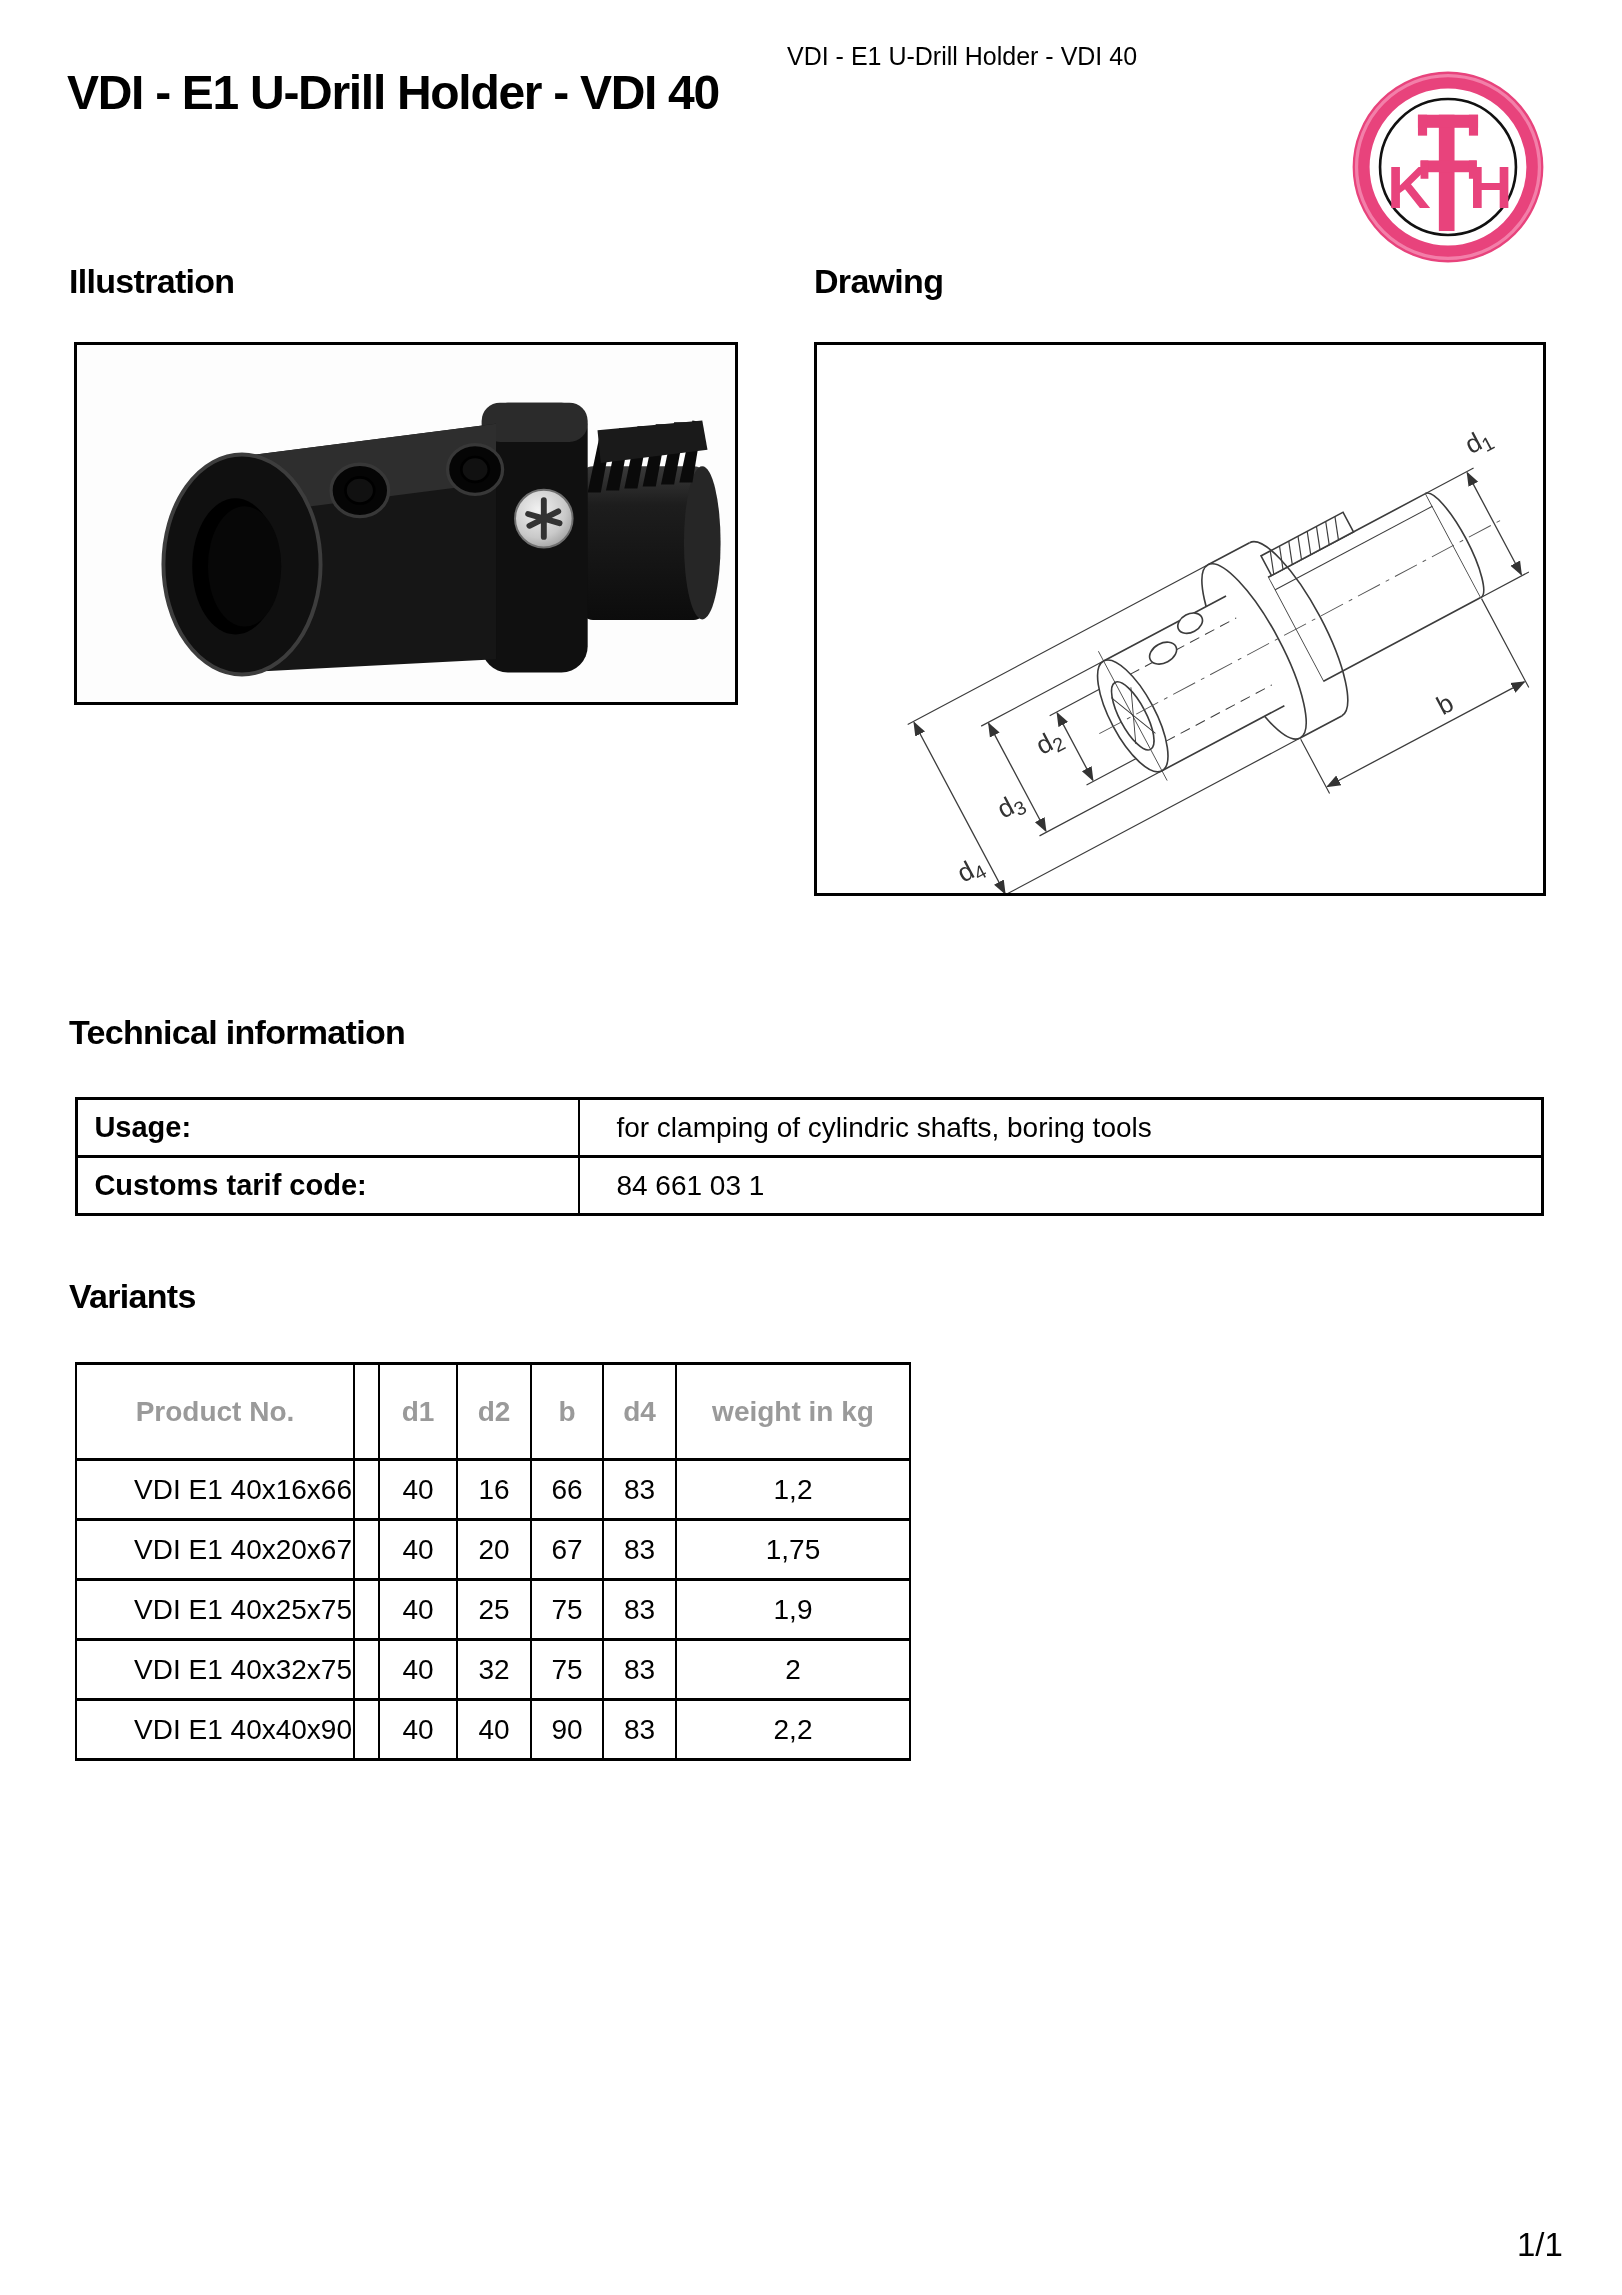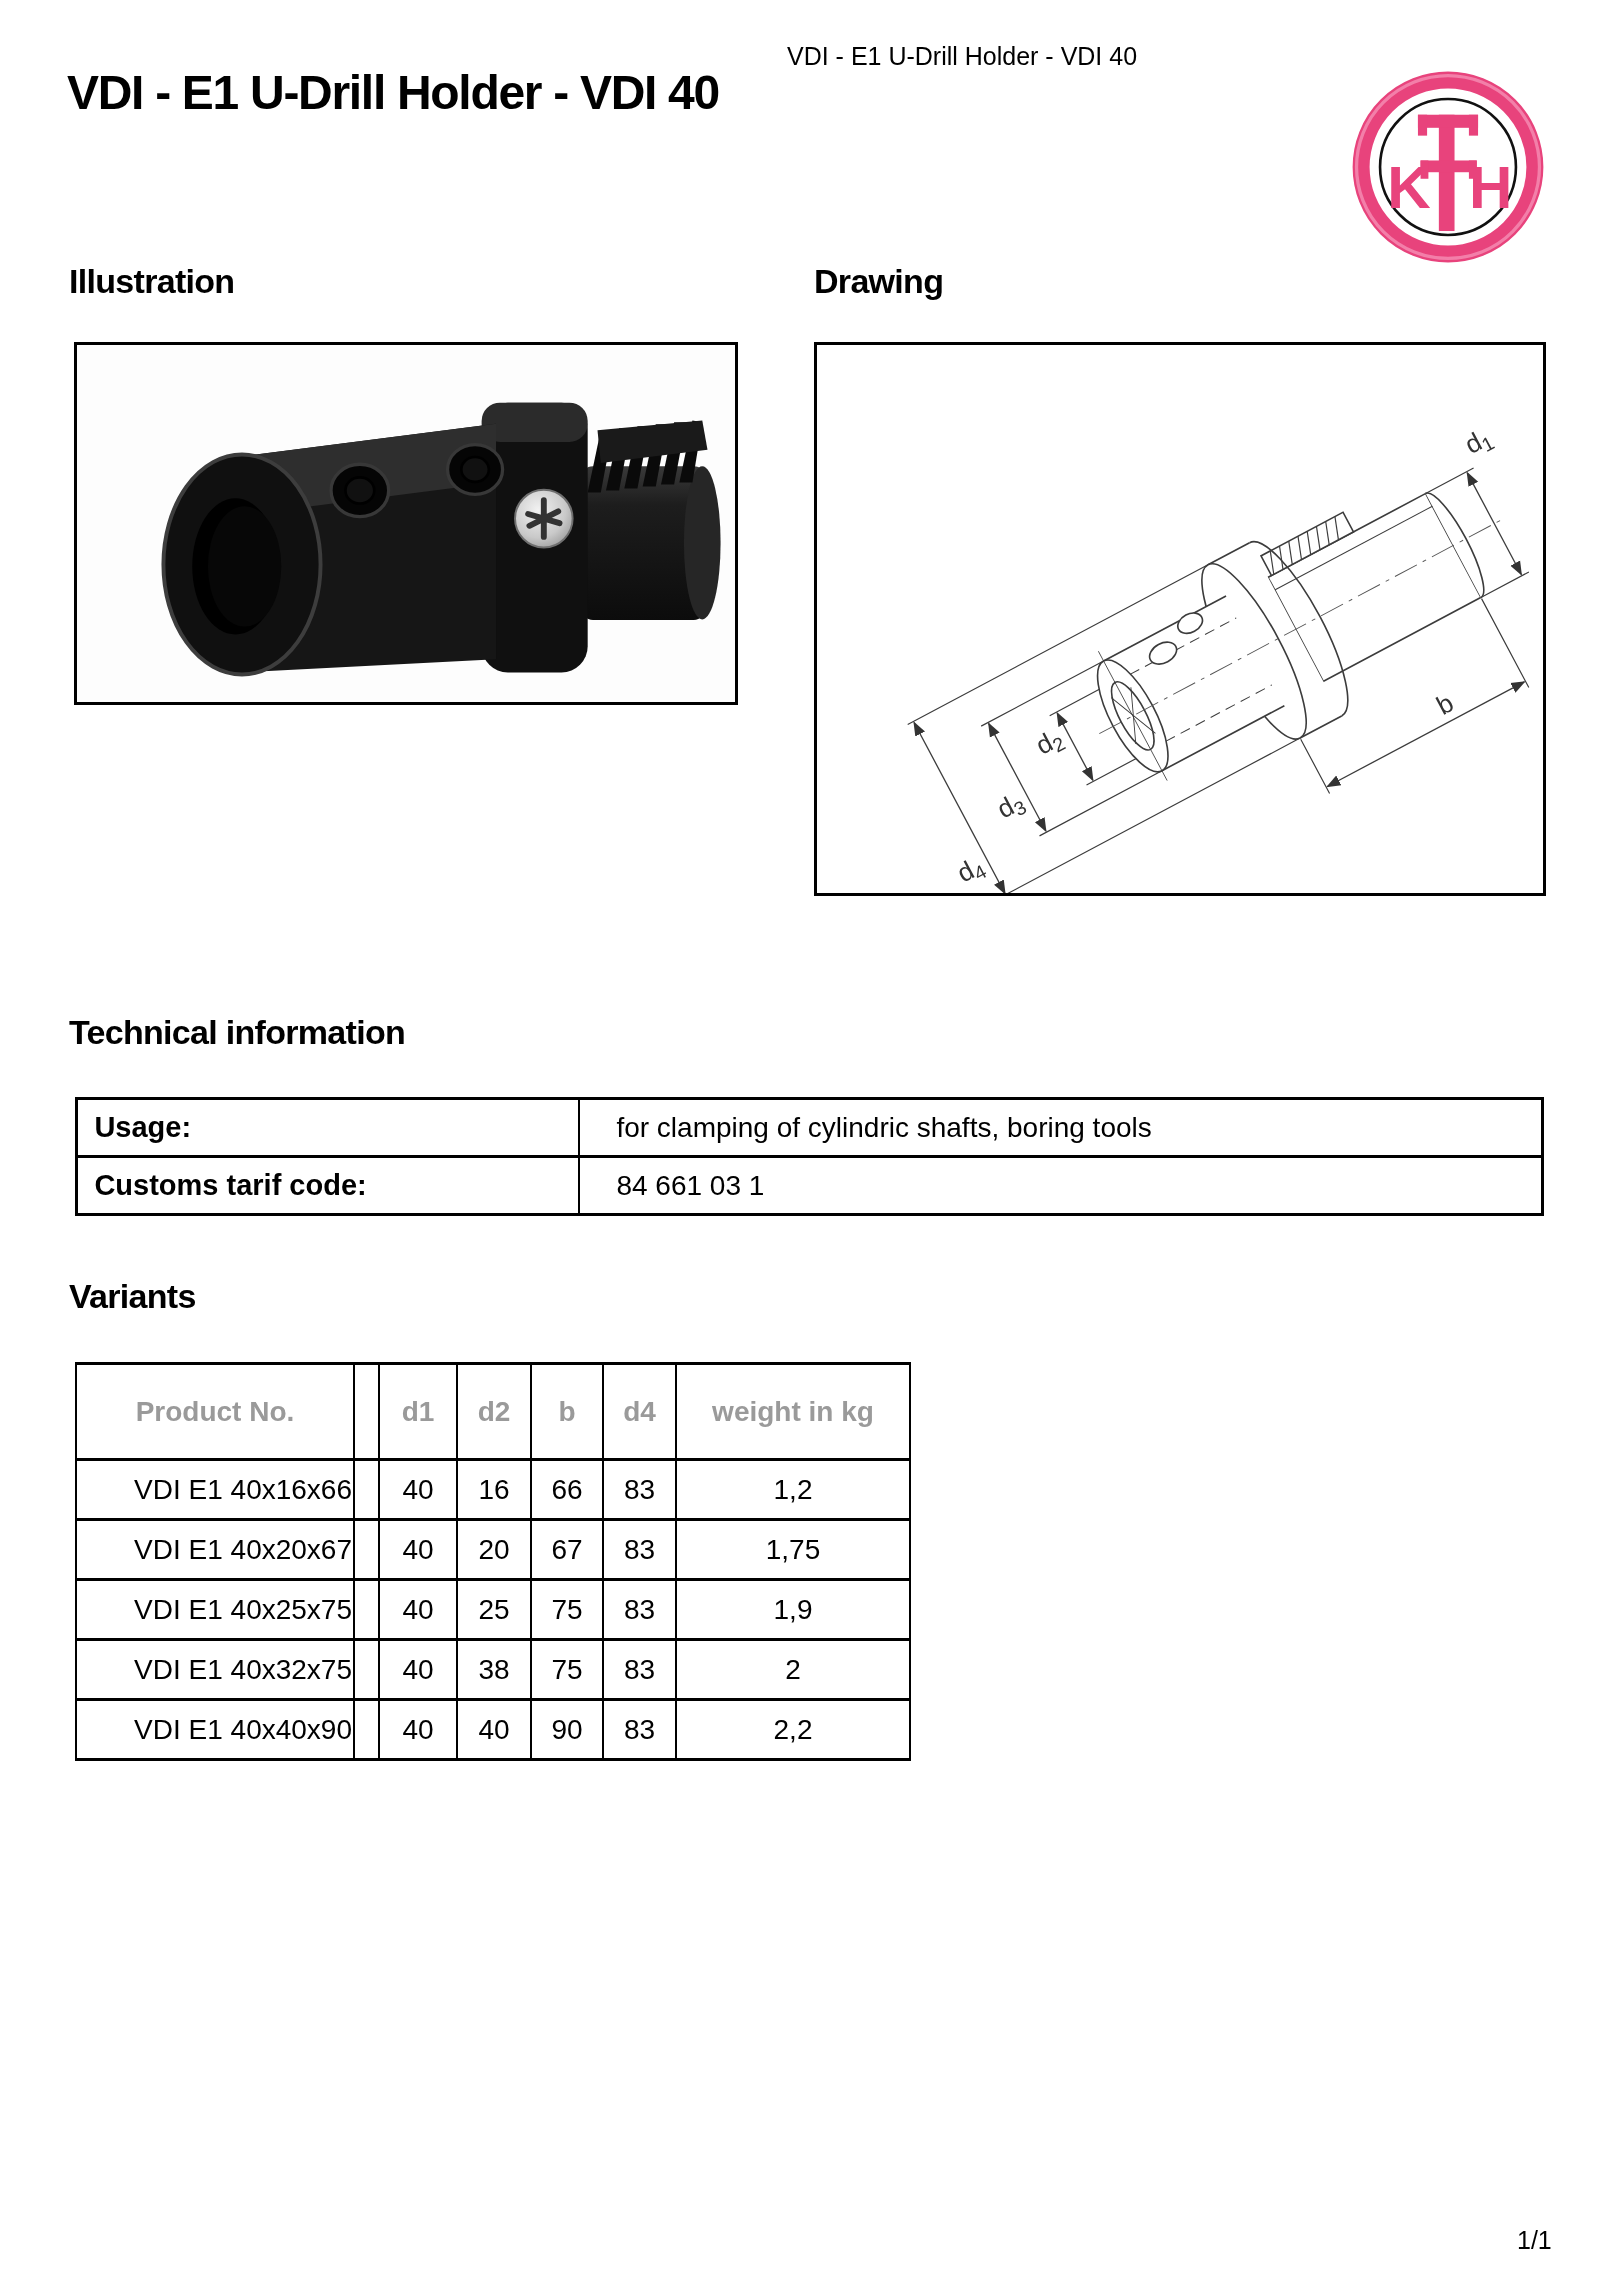--- a/index.html
+++ b/index.html
@@ -12,21 +12,21 @@
   .main-title{left:67px;top:65px;font-size:48px;font-weight:bold;letter-spacing:-1.3px;white-space:nowrap;}
   .section-h{font-size:34px;font-weight:bold;letter-spacing:-0.7px;}
   .h-illustration{left:69px;top:262px;}
   .h-drawing{left:814px;top:262px;}
   .h-technical{left:69px;top:1013px;}
   .h-variants{left:69px;top:1277px;}
   .img-box{border:3.3px solid #000;background:#fff;}
   .illu-box{left:74px;top:342px;width:658px;height:357px;}
   .draw-box{left:814px;top:342px;width:726px;height:548px;}
   .logo-wrap{left:1350px;top:69px;width:196px;height:196px;}
-  .page-num{left:1517px;top:2226px;font-size:25px;}
+  .page-num{left:1517px;top:2226px;font-size:33px;}
 
   
   table{border-collapse:collapse;table-layout:fixed;}
   .tech-table{left:75px;top:1097px;width:1469px;}
   .tech-table td{border-top:3.9px solid #000;border-bottom:3.9px solid #000;vertical-align:middle;}
   .tech-table tr{height:58px;}
   .tech-table .c-label{width:483px;border-left:3.3px solid #000;border-right:2.6px solid #000;
       font-weight:bold;font-size:29px;padding-left:16.4px;}
   .tech-table .c-value{border-right:3.3px solid #000;font-size:28px;padding-left:36px;}
 
@@ -257,21 +257,21 @@
         <td>40</td>
         <td>25</td>
         <td>75</td>
         <td>83</td>
         <td>1,9</td>
       </tr>
       <tr>
         <td class="c-prod">VDI E1 40x32x75</td>
         <td></td>
         <td>40</td>
-        <td>38</td>
+        <td>32</td>
         <td>75</td>
         <td>83</td>
         <td>2</td>
       </tr>
       <tr>
         <td class="c-prod">VDI E1 40x40x90</td>
         <td></td>
         <td>40</td>
         <td>40</td>
         <td>90</td>

